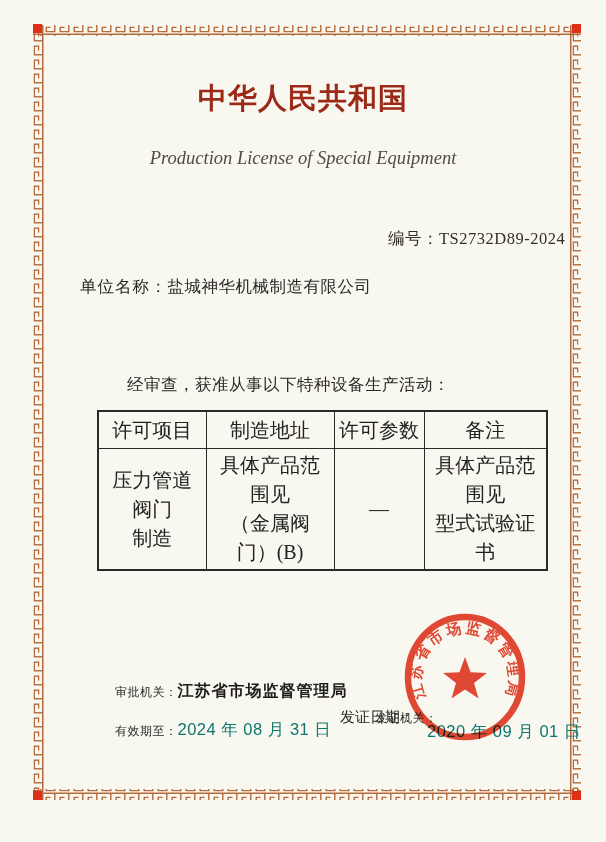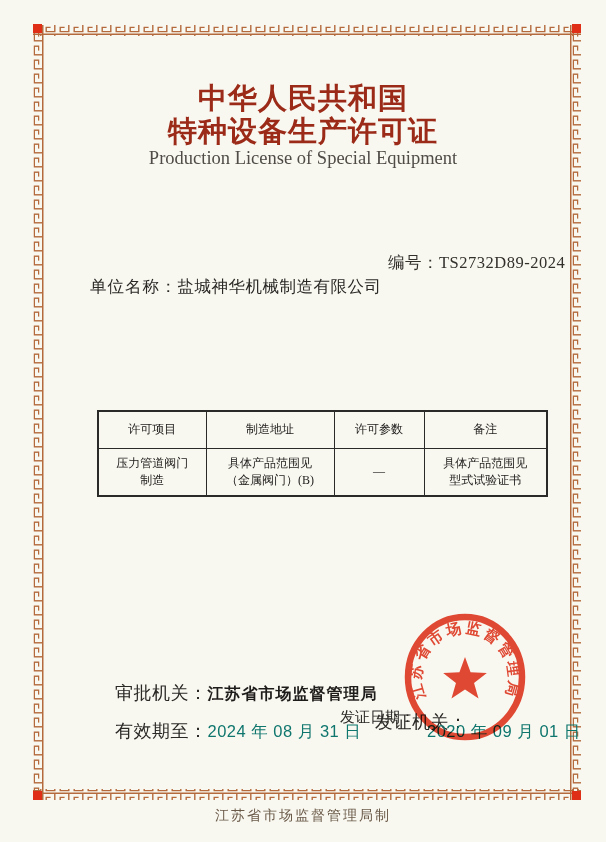--- a/index.html
+++ b/index.html
@@ -9,38 +9,38 @@
     font-family:"Liberation Serif", serif; color:#2b2926;
   }
   .abs { position:absolute; }
   .border-svg { position:absolute; left:0; top:0; pointer-events:none; }
   .cn-title {
     left:0; right:0; text-align:center; font-weight:700;
     font-size:29px; letter-spacing:1px; color:#9b2b18; white-space:nowrap;
   }
   .en-title {
     left:0; right:0; text-align:center; font-size:18.5px;
-    color:#4f4b47; white-space:nowrap;
+    color:#4f4b47; white-space:nowrap;font-style:italic;
   }
-  .license-no { font-size:16.5px; color:#33302c; letter-spacing:.5px; white-space:nowrap;margin-top:24px; }
+  .license-no { font-size:16.5px; color:#33302c; letter-spacing:.5px; white-space:nowrap; }
   .info-row { font-size:16.5px; letter-spacing:.5px; white-space:nowrap; }
   .info-row .lbl { letter-spacing:1px; }
   .statement { font-size:16.5px; letter-spacing:.5px; white-space:nowrap; }
   table.license {
     border-collapse:collapse; table-layout:fixed;
-    font-size:12px; color:#242220; text-align:center;
+    font-size:20px; color:#242220; text-align:center;
   }
   table.license th, table.license td {
     border:1.4px solid #2a2a28; white-space:pre-line;
     font-weight:400; padding:2px 4px; line-height:1.45;
   }
   table.license { border:2.4px solid #2a2a28; }
   table.license th { height:32px; }
   table.license td { height:42px; }
-  .field-lbl { font-size:18px; letter-spacing:.5px; white-space:nowrap;margin-top:31px; }
+  .field-lbl { font-size:12px; letter-spacing:.5px; white-space:nowrap;margin-top:31px; }
   .field-val-bold {
     font-family:"Liberation Sans", sans-serif; font-weight:700;
     font-size:16px; letter-spacing:1px; color:#1e1c1a;
   }
   .date-val {
     font-family:"Liberation Sans", sans-serif; font-size:16.5px;
     color:#0f766e; letter-spacing:.5px; white-space:nowrap;
   }
   .issue-date-lbl { font-size:15px; white-space:nowrap; }
   .footer-note {
@@ -67,30 +67,30 @@
     <rect x="33" y="789" width="548" height="11" fill="url(#greekH)"></rect>
     <rect x="33" y="25" width="11" height="775" fill="url(#greekV)"></rect>
     <rect x="570" y="25" width="11" height="775" fill="url(#greekV)"></rect>
     <rect x="33" y="24" width="9" height="9" fill="#df2f16"></rect>
     <rect x="572" y="24" width="9" height="9" fill="#df2f16"></rect>
     <rect x="33" y="791" width="9" height="9" fill="#df2f16"></rect>
     <rect x="572" y="791" width="9" height="9" fill="#df2f16"></rect>
   </svg>
 
   <div class="abs cn-title" style="top:79px">中华人民共和国</div>
-  <div class="abs cn-title" style="top:112px">特种设备生产许可证</div>
   <div class="abs en-title" style="top:148px">Production License of Special Equipment</div>
 
   <div class="abs license-no" style="top:228px; left:388px">
     <span>编号：</span><span>TS2732D89-2024</span>
   </div>
 
-  <div class="abs info-row" style="top:276px; left:90px">
+  <div class="abs info-row" style="top:276px; left:80px">
     <span class="lbl">单位名称：</span><span>盐城神华机械制造有限公司</span>
   </div>
+  <div class="abs statement" style="top:374px; left:127px">经审查，获准从事以下特种设备生产活动：</div>
 
   <table class="license abs" style="top:410px; left:97px; width:449px">
     <colgroup>
       <col style="width:108px">
         <col style="width:128px">
         <col style="width:90px">
         <col style="width:123px">
     </colgroup>
     <thead>
       <tr>
@@ -127,15 +127,14 @@
     <defs>
       <path id="sealArc" d="M -36.0 25.3 A 44 44 0 1 1 36.0 25.3" fill="none"></path>
     </defs>
     <ellipse cx="0" cy="0" rx="57" ry="60" fill="none" stroke="#e33b25" stroke-width="6.5"></ellipse>
     <polygon fill="#e33b25" transform="translate(0,3)" points="0,-23 5.58,-7.69 21.87,-7.11 9.03,2.94 13.52,18.61 0,9.5 -13.52,18.61 -9.03,2.94 -21.87,-7.11 -5.58,-7.69"></polygon>
     <text font-size="15" font-weight="700" fill="#e33b25" letter-spacing="3" font-family="Liberation Serif, serif">
       <textPath href="#sealArc" startOffset="50%" text-anchor="middle">江苏省市场监督管理局</textPath>
     </text>
   </svg>
 
-  <div class="abs footer-note" style="top:807px">江苏省市场监督管理局制</div>
 
 </div>
 
 </body></html>

